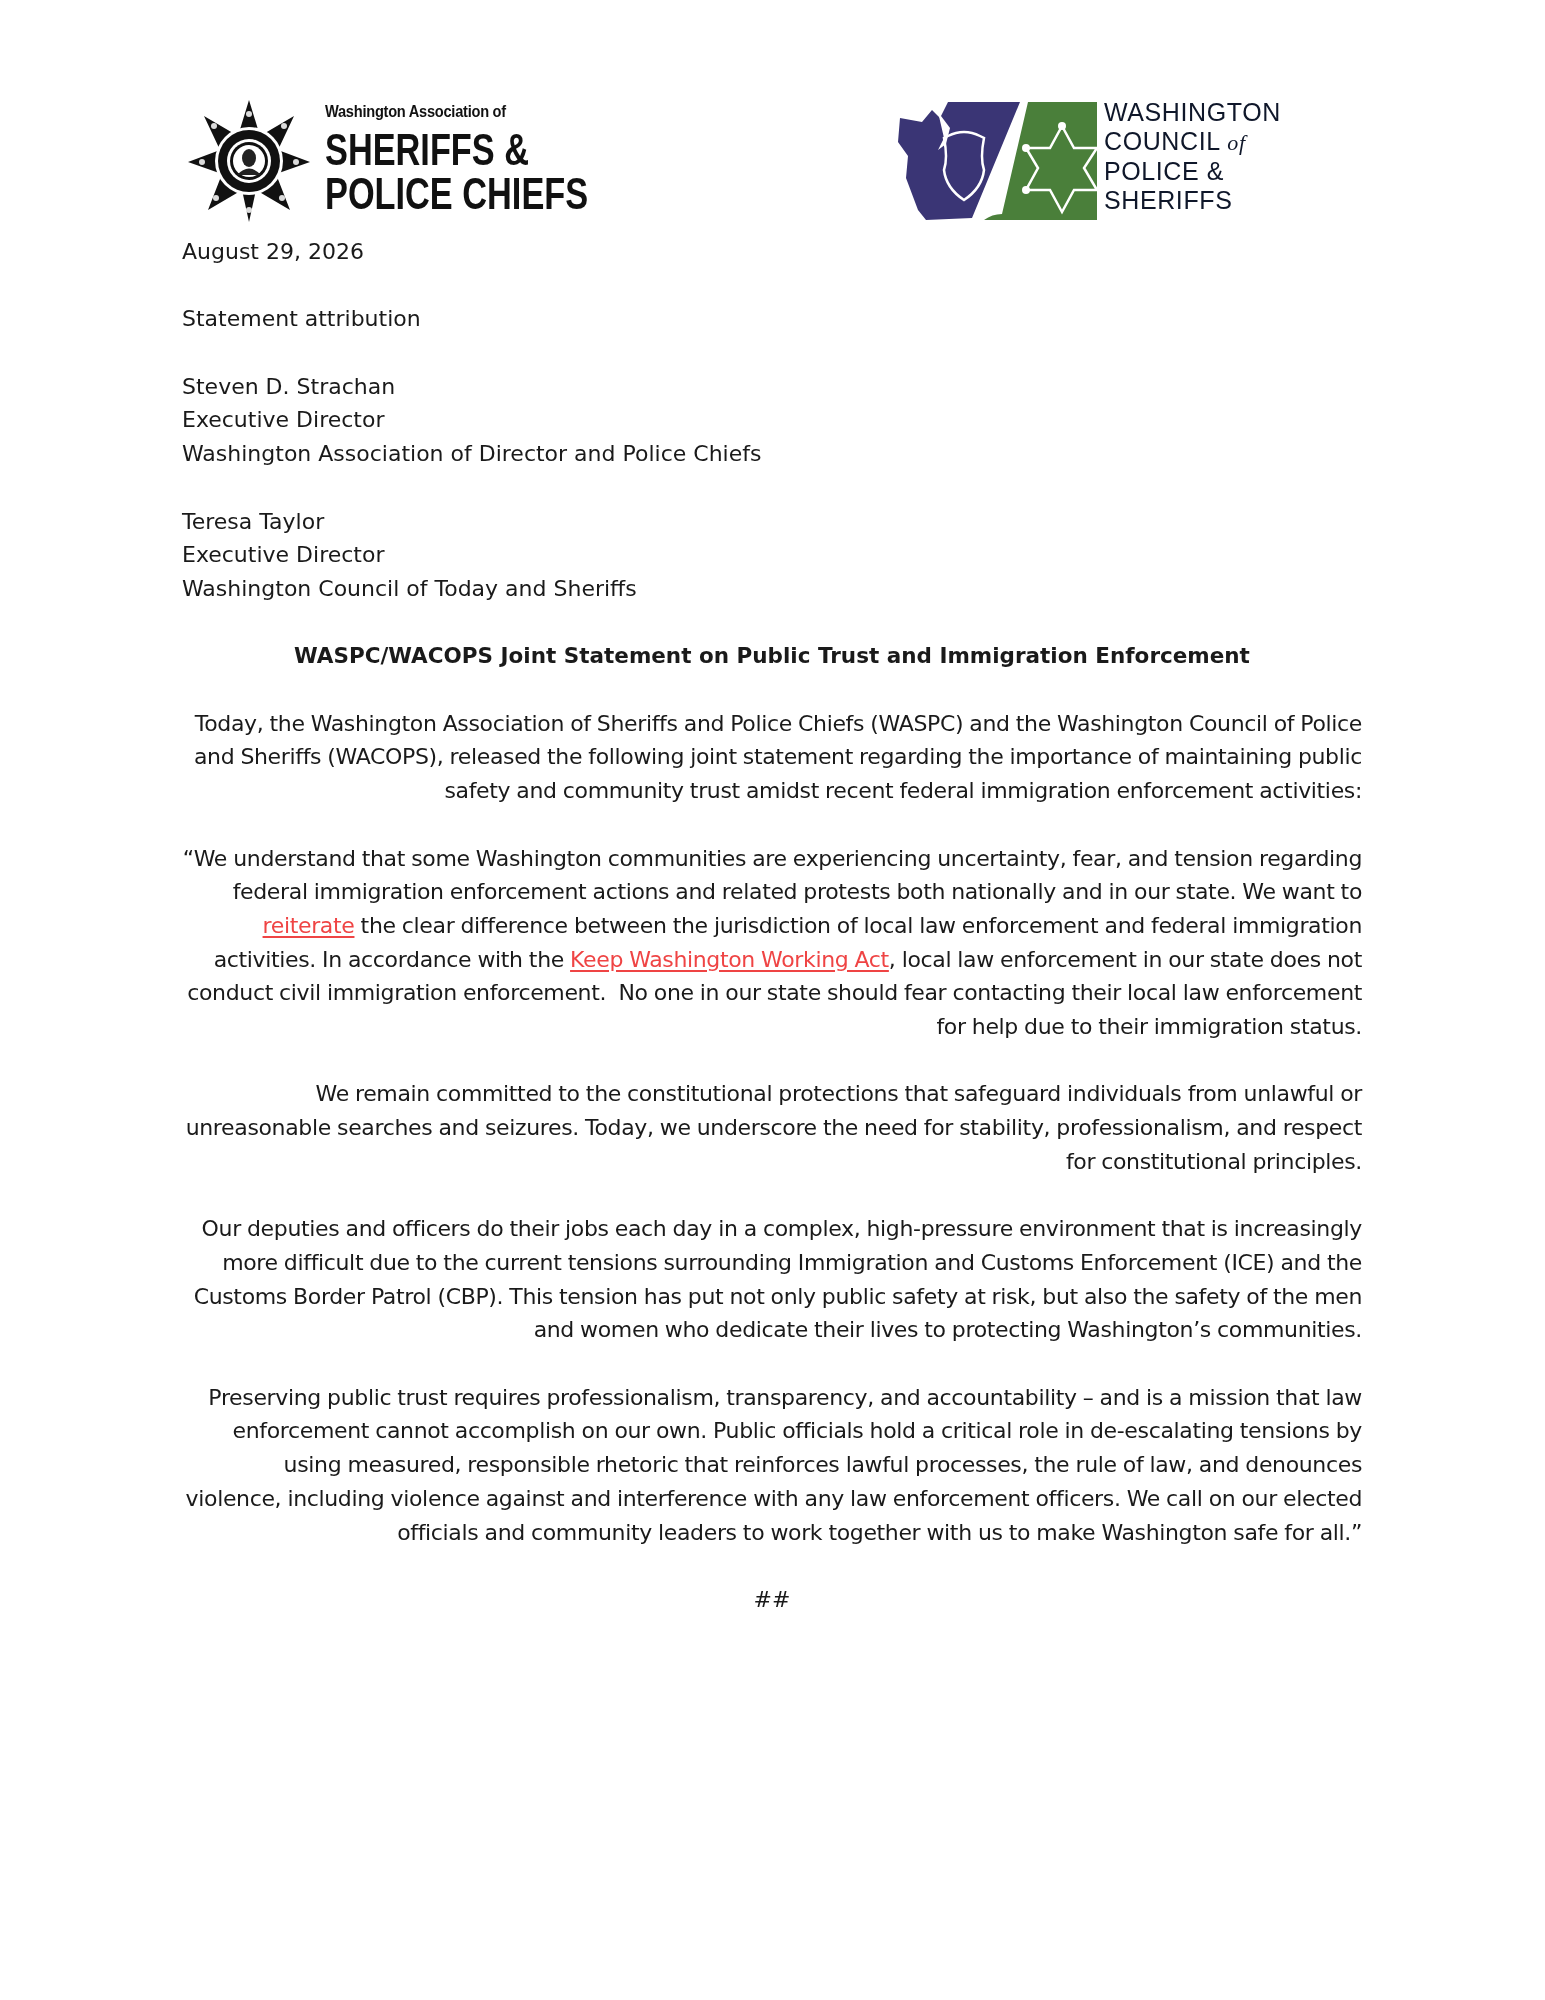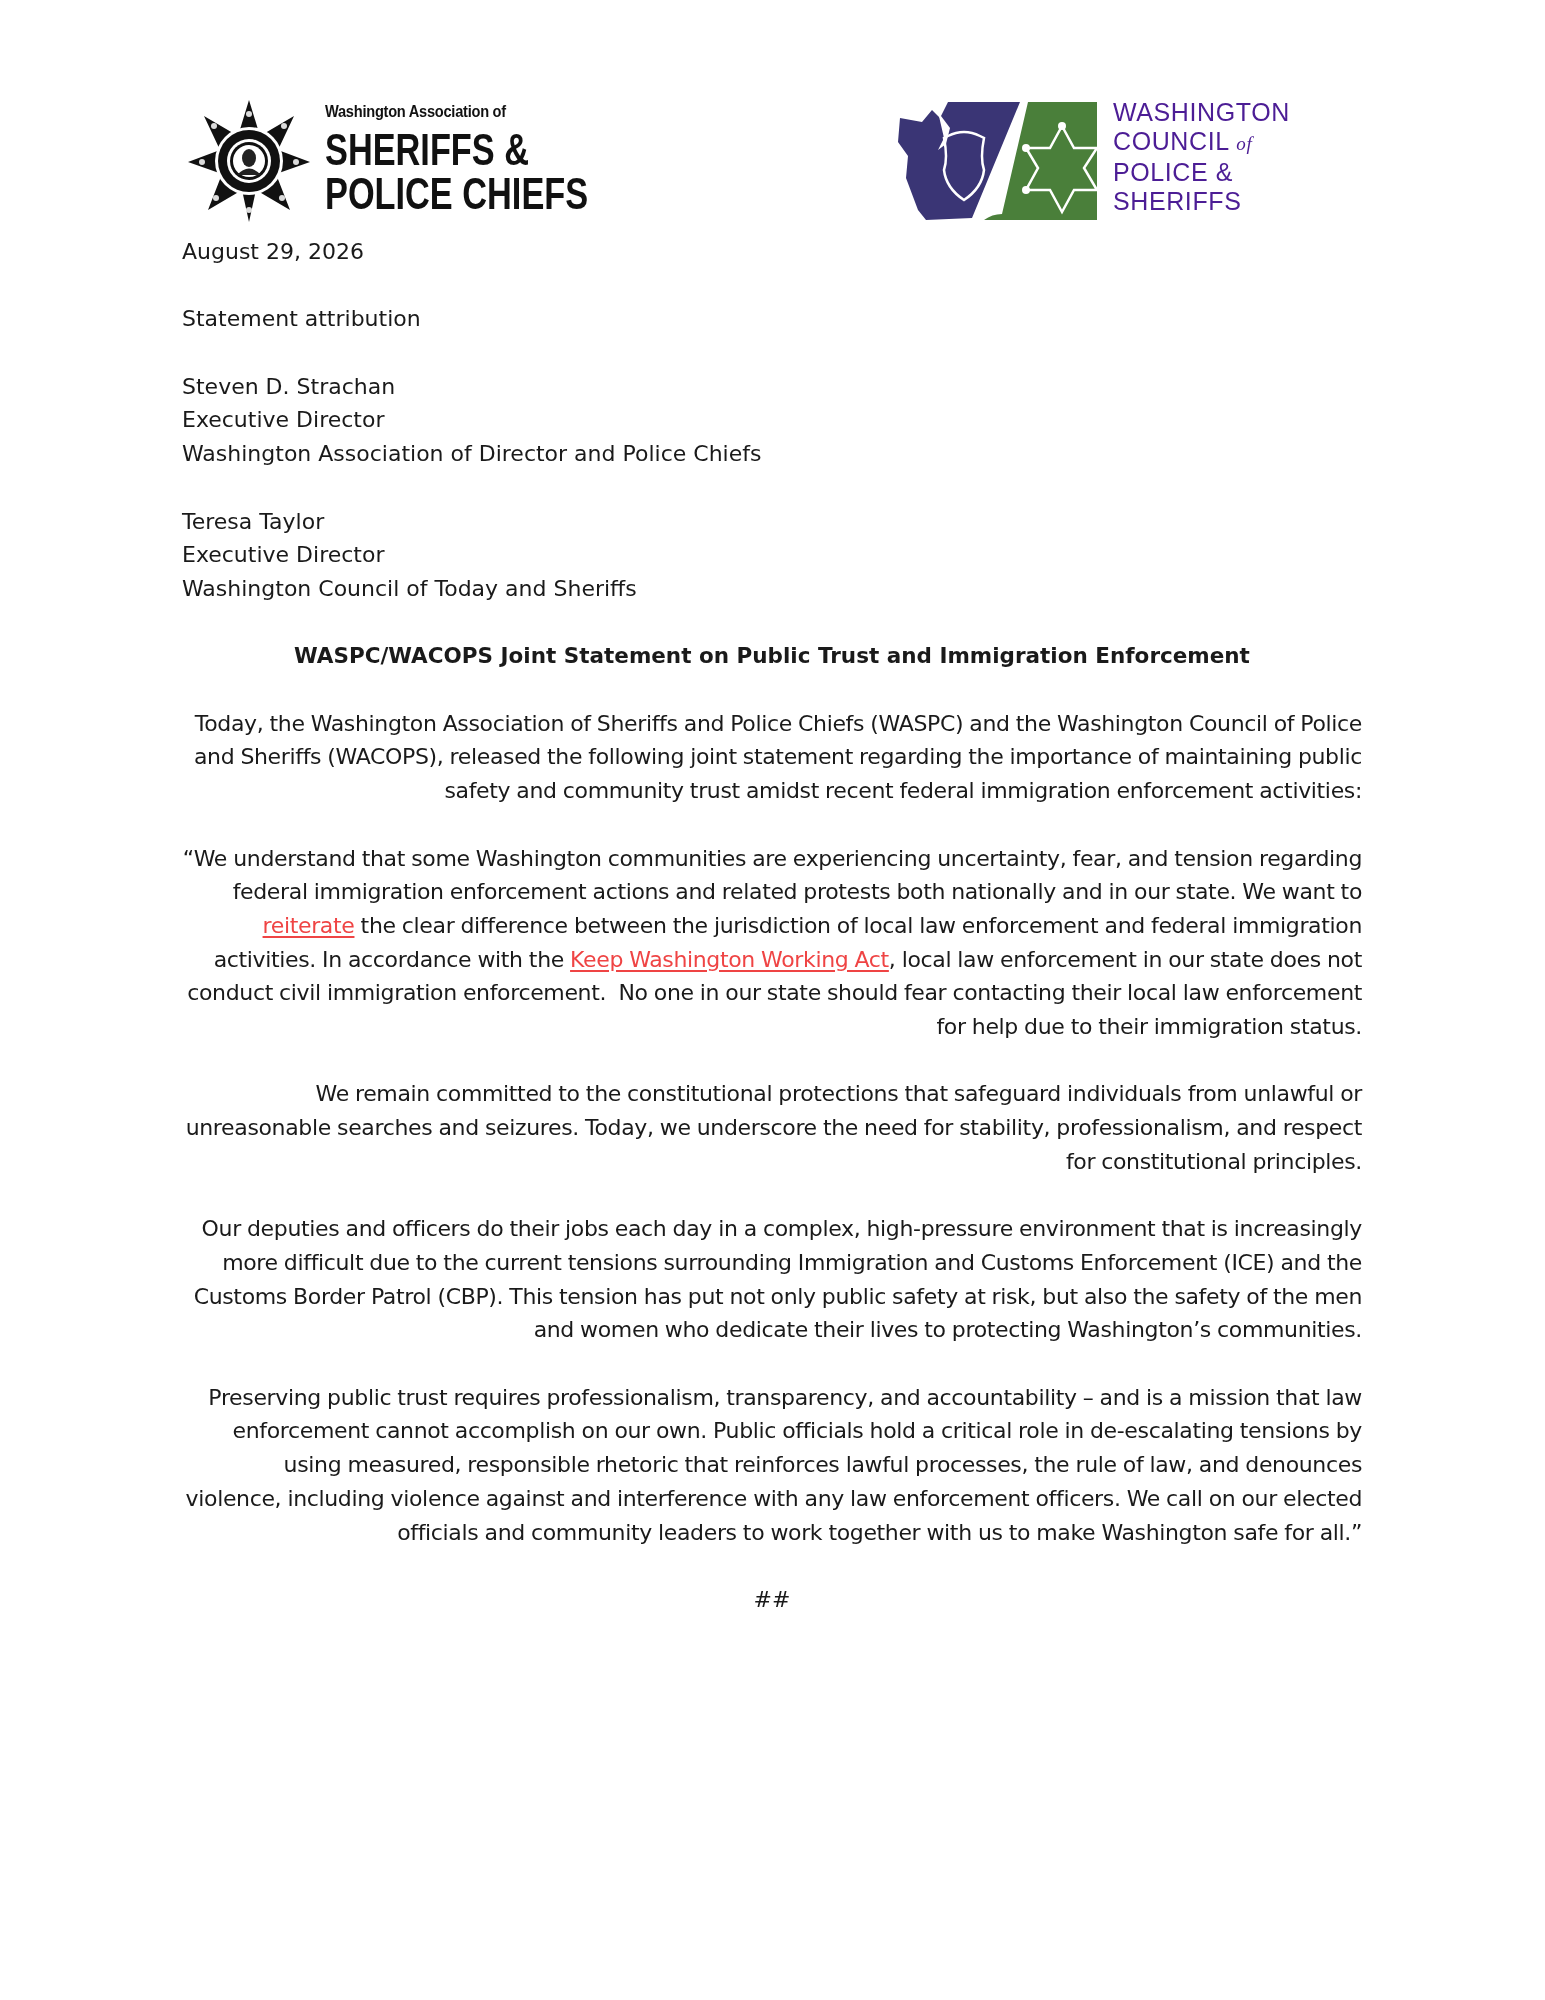--- a/index.html
+++ b/index.html
@@ -14,24 +14,24 @@
     .waspc-small { font-family: "Liberation Sans", sans-serif; font-weight: 700; font-size: 17px;
                    letter-spacing: -0.3px; transform: scaleX(0.86); transform-origin: left top;
                    white-space: nowrap; color: #111; line-height: 20px; }
     .waspc-big { font-family: "Liberation Sans", sans-serif; font-weight: 700; font-size: 44px;
                  line-height: 44px; transform: scaleX(0.78); transform-origin: left top;
                  white-space: nowrap; color: #111; letter-spacing: 0px; }
     .waspc-big.l1 { margin-top: 6px; }
 
     .wacops-logo { position: absolute; left: 892px; top: 98px; width: 410px; height: 128px; }
     .wacops-map { position: absolute; left: 0; top: 0; width: 205px; height: 126px; }
-    .wacops-text { position: absolute; left: 221px; top: 0px; color: #4c1d95; }
+    .wacops-text { position: absolute; left: 212px; top: 0px; color: #0f172a; }
     .wacops-line { font-family: "Liberation Sans", sans-serif; font-size: 25px; line-height: 29px;
                    letter-spacing: 0.6px; white-space: nowrap; }
-    .wacops-of { font-family: "Liberation Serif", serif; font-style: italic; font-size: 19px; }
+    .wacops-of { font-family: "Liberation Serif", serif; font-style: italic; font-size: 22px; }
 
     
     .doc { position: absolute; left: 182px; top: 235px; width: 1180px;
            font-family: "DejaVu Sans", sans-serif; font-size: 22px; line-height: 33.7px; color: #1a1a1a; }
     .doc p { margin: 0; }
     .gap { height: 33.7px; }
     .title { text-align: center; font-weight: 700; font-size: 21.5px; }
     .link { color: #ef4444; text-decoration: underline; text-underline-offset: 3px; }
     .end-mark { text-align: center; }
     .para { text-align: right; letter-spacing: -0.35px; word-spacing: -0.5px; }

